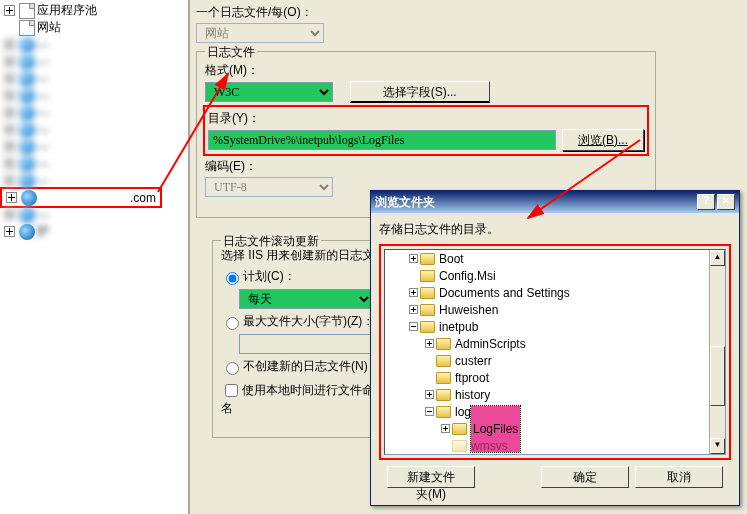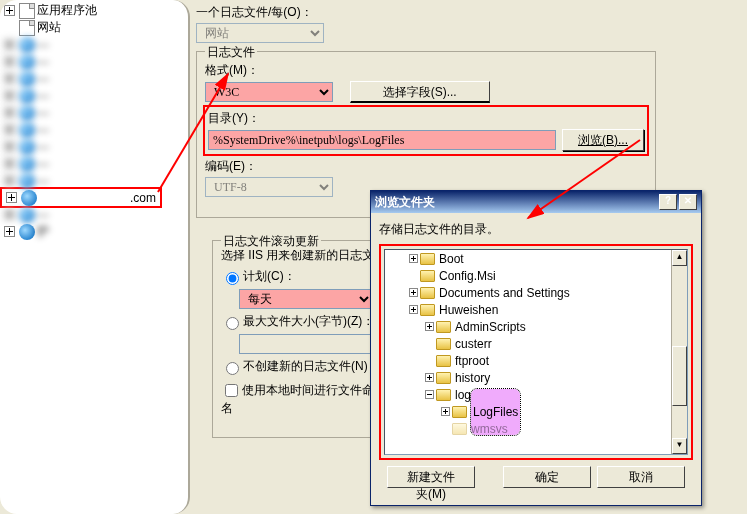--- a/index.html
+++ b/index.html
@@ -1,70 +1,70 @@
 <!DOCTYPE html>
 <html><head>
 <meta charset="utf-8">
 <style>
 * { box-sizing: border-box; font-family: "SimSun", "宋体", Arial, sans-serif; font-size: 12px; }
 body { margin: 0; background: #ece9d8; width: 747px; height: 514px; position: relative; overflow: hidden; }
 
 .layout { display: flex; height: 100%; }
 
 
-.left-panel { width: 190px; background: #fff; border-right: 2px solid #aca899; padding: 2px 0; overflow: hidden; border-radius: 17px; }
+.left-panel { width: 190px; background: #fff; border-right: 2px solid #aca899; padding: 2px 0; overflow: hidden; }
 .tree-item { display: flex; align-items: center; height: 17px; padding-left: 4px; }
 .tree-item .plus { width: 11px; height: 11px; border: 1px solid #888; background: #fff; position: relative; margin-right: 4px; }
 .tree-item .plus::before { content: ""; position: absolute; top: 4px; left: 1px; width: 7px; height: 1px; background: #000; }
 .tree-item .plus::after { content: ""; position: absolute; top: 1px; left: 4px; width: 1px; height: 7px; background: #000; }
 .tree-item .blank-plus { width: 15px; }
 .tree-icon { width: 16px; height: 16px; margin-right: 2px; display: inline-block; }
 .ico-globe { background: radial-gradient(circle at 6px 6px, #9fd9ff, #1b7ccb 80%); border-radius: 50%; }
 .ico-page { background: #fff; border: 1px solid #888; position: relative; }
 .ico-page::after { content: ""; position: absolute; top: 0; right: 0; width: 4px; height: 4px; background: #ddd; border-left: 1px solid #888; border-bottom: 1px solid #888; }
 .tree-label { white-space: nowrap; }
 .blur1 { filter: blur(3px); }
 .highlight-red { outline: 2px solid #ff0000; justify-content: flex-end; }
 
 
 .right-panel { flex: 1; padding: 0 6px; position: relative; }
 .form-row { margin-top: 4px; }
 .form-label { display: block; margin-bottom: 2px; }
-select, input[type=text] { font-family: "SimSun"; font-size: 12px; border: 1px solid #7f9db9; background: #fca5a5; height: 20px; padding: 1px 4px; }
+select, input[type=text] { font-family: "SimSun"; font-size: 12px; border: 1px solid #7f9db9; background: #22c55e; height: 20px; padding: 1px 4px; }
 select:disabled, input:disabled { background: #ece9d8; color: #555; }
 .wide1 { width: 128px; }
 .fieldset { border: 1px solid #aca899; padding: 6px 8px 20px; margin-top: 8px; position: relative; }
 .fieldset-legend { position: absolute; top: -8px; left: 8px; background: #ece9d8; padding: 0 2px; }
 .btn { border: 1px solid #404040; border-top-color: #fff; border-left-color: #fff; background: #ece9d8; padding: 2px 14px; height: 22px; cursor: pointer; text-align: center; display: inline-block; }
 .btn-shadow { box-shadow: 1px 1px 0 #000; text-decoration: underline; }
 .dir-row { display: flex; align-items: center; gap: 6px; }
 .dir-input { flex: 1; height: 20px; }
 .red-box-dir { outline: 2px solid #ff0000; padding: 3px; margin-top: 4px; }
 
 .radio-row { margin: 4px 0; }
 .radio-row input { vertical-align: middle; margin-right: 4px; }
 .chk-row input { vertical-align: middle; margin-right: 4px; }
 
 
-.dialog { position: absolute; top: 190px; left: 370px; width: 332px; height: 316px; background: #ece9d8; border: 1px solid #0a246a; box-shadow: 2px 2px 4px rgba(0,0,0,0.4); z-index: 50; }
+.dialog { position: absolute; top: 190px; left: 370px; width: 370px; height: 316px; background: #ece9d8; border: 1px solid #0a246a; box-shadow: 2px 2px 4px rgba(0,0,0,0.4); z-index: 50; }
 .titlebar { height: 22px; background: linear-gradient(#0a246a, #a6caf0); color: #fff; display: flex; align-items: center; padding: 0 4px; font-weight: bold; }
 .titlebar-title { flex: 1; font-family: "SimSun"; font-size: 12px; color: #fff; }
 .titlebar-btn { width: 18px; height: 16px; background: #ece9d8; border: 1px solid #404040; border-top-color: #fff; border-left-color: #fff; text-align: center; line-height: 12px; font-family: Arial; font-size: 10px; cursor: pointer; margin-left: 2px; }
 .dlg-body { padding: 8px; }
 .dlg-instr { margin-bottom: 6px; }
 .dlg-tree-outer { border: 2px solid #ff0000; padding: 3px; }
 .dlg-tree { height: 206px; background: #fff; border: 1px inset #7f9db9; overflow: auto; font-family: "Courier New", monospace; position: relative; }
 .dlg-tree .row { display: flex; align-items: center; height: 17px; white-space: nowrap; }
 .dlg-tree .indent { display: inline-block; }
 .dlg-tree .plus, .dlg-tree .minus { width: 9px; height: 9px; border: 1px solid #888; background: #fff; position: relative; margin-right: 2px; }
 .dlg-tree .plus::before, .dlg-tree .minus::before { content: ""; position: absolute; top: 3px; left: 1px; width: 5px; height: 1px; background: #000; }
 .dlg-tree .plus::after { content: ""; position: absolute; top: 1px; left: 3px; width: 1px; height: 5px; background: #000; }
 .dlg-tree .noplus { width: 11px; display: inline-block; }
 .folder { width: 15px; height: 12px; background: linear-gradient(#fff2b0, #e8c244); border: 1px solid #c09820; border-radius: 1px; margin-right: 4px; display: inline-block; }
-.dlg-tree .sel { background: #f0abfc; outline: 1px dotted #000; padding: 16px 2px; border-radius: 6px; }
+.dlg-tree .sel { background: #ec4899; outline: 1px dotted #000; padding: 16px 2px; }
 .dlg-footer { display: flex; justify-content: flex-end; gap: 6px; padding: 6px 8px 0; align-items: flex-end; }
 .dlg-footer .btn { width: 88px; text-align: center; }
 .btn-newfolder { margin-right: auto; }
 .scrollbar-v { position: absolute; right: 0; top: 0; bottom: 0; width: 16px; background: #ece9d8; border-left: 1px solid #aca899; }
 .scrollbar-v .sb-btn { height: 16px; background: #ece9d8; border: 1px solid #404040; border-top-color: #fff; border-left-color: #fff; text-align: center; line-height: 12px; font-size: 8px; }
 .scrollbar-v .sb-thumb { height: 60px; margin-top: 80px; background: #ece9d8; border: 1px solid #404040; border-top-color: #fff; border-left-color: #fff; }
 
 
 .arrow { position: absolute; pointer-events: none; z-index: 60; }
 </style>
@@ -240,20 +240,26 @@
             <span class="folder"></span>
             <span>Documents and Settings</span>
           </div>
           <div class="row">
             <span class="indent" style="width: 24px;"></span>
             <span class="plus"></span>
             <span class="folder"></span>
             <span>Huweishen</span>
           </div>
           <div class="row">
+            <span class="indent" style="width: 24px;"></span>
+            <span class="minus"></span>
+            <span class="folder"></span>
+            <span>inetpub</span>
+          </div>
+          <div class="row">
             <span class="indent" style="width: 40px;"></span>
             <span class="plus"></span>
             <span class="folder"></span>
             <span>AdminScripts</span>
           </div>
           <div class="row">
             <span class="indent" style="width: 40px;"></span>
             <span class="noplus"></span>
             <span class="folder"></span>
             <span>custerr</span>

